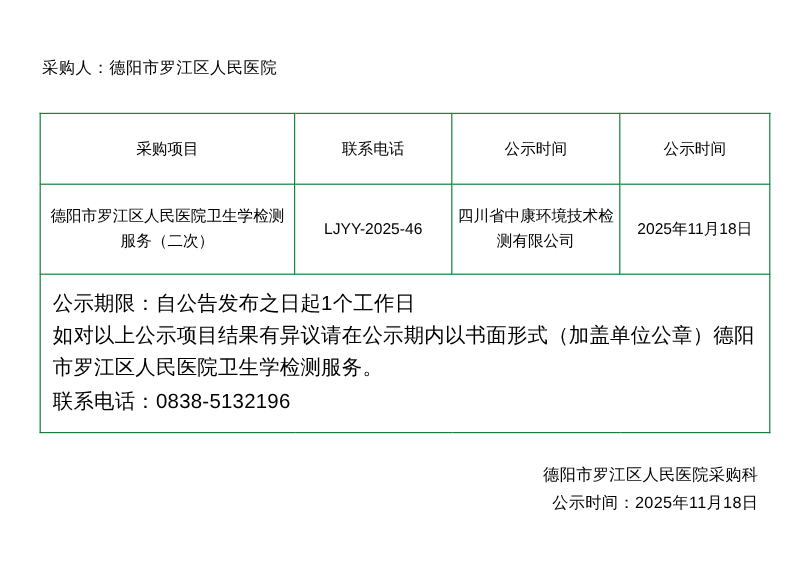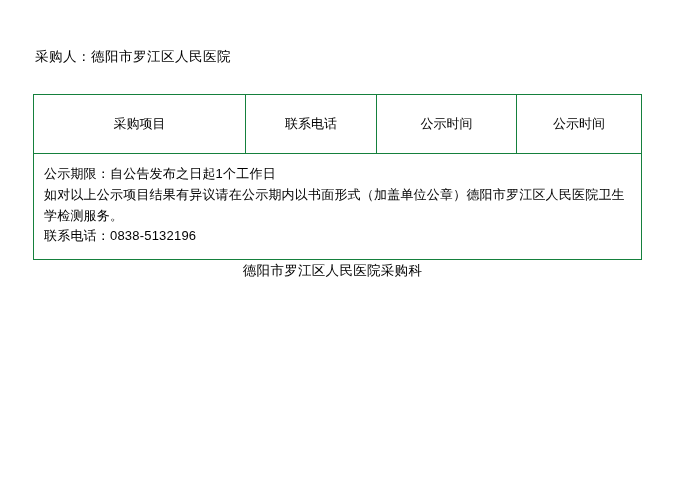--- a/index.html
+++ b/index.html
@@ -62,25 +62,26 @@
   .col-2 { width: 131px; }
   .col-3 { width: 140px; }
   .col-4 { width: 125px; }
   .notes-cell {
     text-align: left !important;
     padding: 10px 10px 12px 10px !important;
     line-height: 1.75;
     height: auto !important;
   }
   .notes-cell div {
-    font-size: 13px;
+    font-size: 17px;
     letter-spacing: 0.2px;
   }
   .footer {
-    text-align: center;
+    margin-top: 24px;
+    text-align: right;
     padding-right: 10px;
     font-size: 13.5px;
     line-height: 1.7;
   }
   .footer div {
     letter-spacing: 0.3px;
   }
 </style>
 </head>
 <body>
@@ -100,26 +101,33 @@
     <thead>
       <tr>
         <th>采购项目</th>
         <th>联系电话</th>
         <th>公示时间</th>
         <th>公示时间</th>
       </tr>
     </thead>
     <tbody>
       <tr>
+        <td>德阳市罗江区人民医院卫生学检测服务（二次）</td>
+        <td>LJYY-2025-46</td>
+        <td>四川省中康环境技术检测有限公司</td>
+        <td>2025年11月18日</td>
+      </tr>
+      <tr>
         <td class="notes-cell" colspan="4">
           <div>公示期限：自公告发布之日起1个工作日</div>
           <div>如对以上公示项目结果有异议请在公示期内以书面形式（加盖单位公章）德阳市罗江区人民医院卫生学检测服务。</div>
           <div>联系电话：0838-5132196</div>
         </td>
       </tr>
     </tbody>
   </table>
 
   <div class="footer">
     <div>德阳市罗江区人民医院采购科</div>
+    <div>公示时间：2025年11月18日</div>
   </div>
 
 </div>
 
 </body></html>

